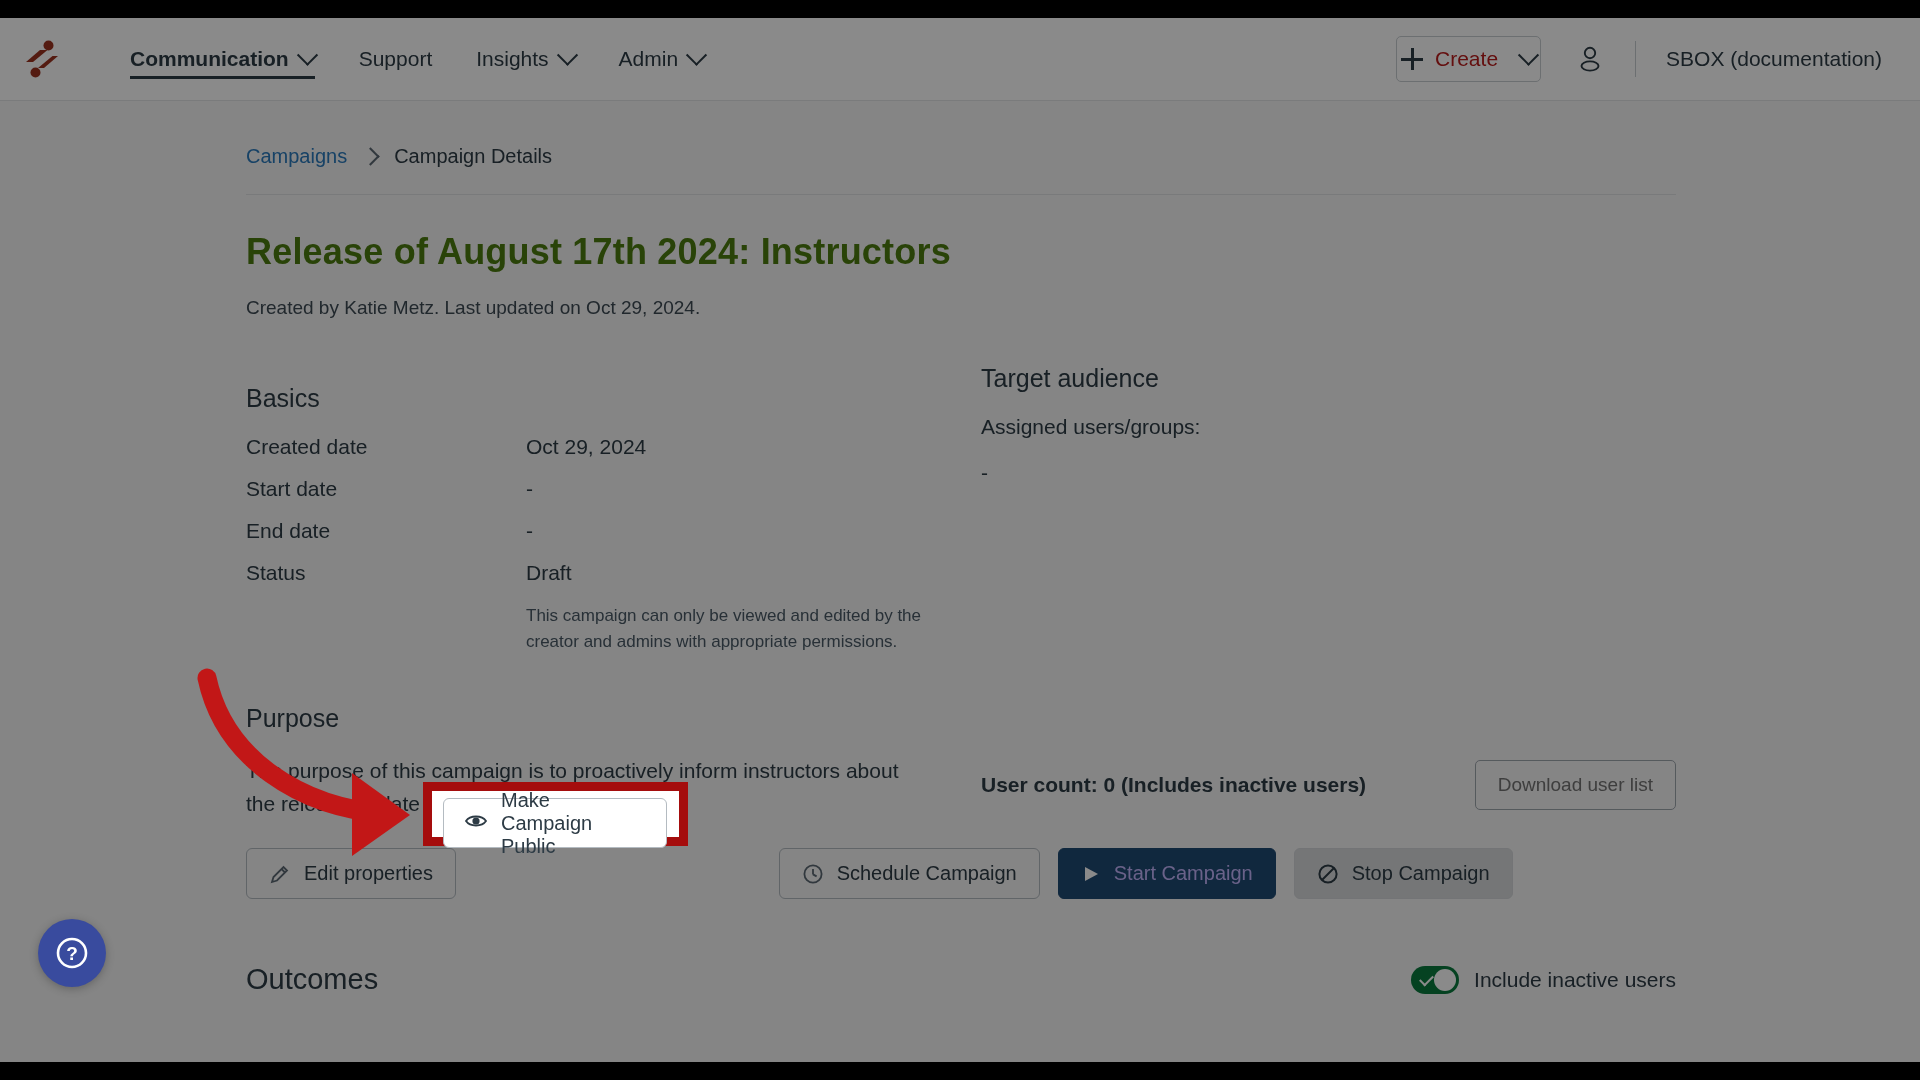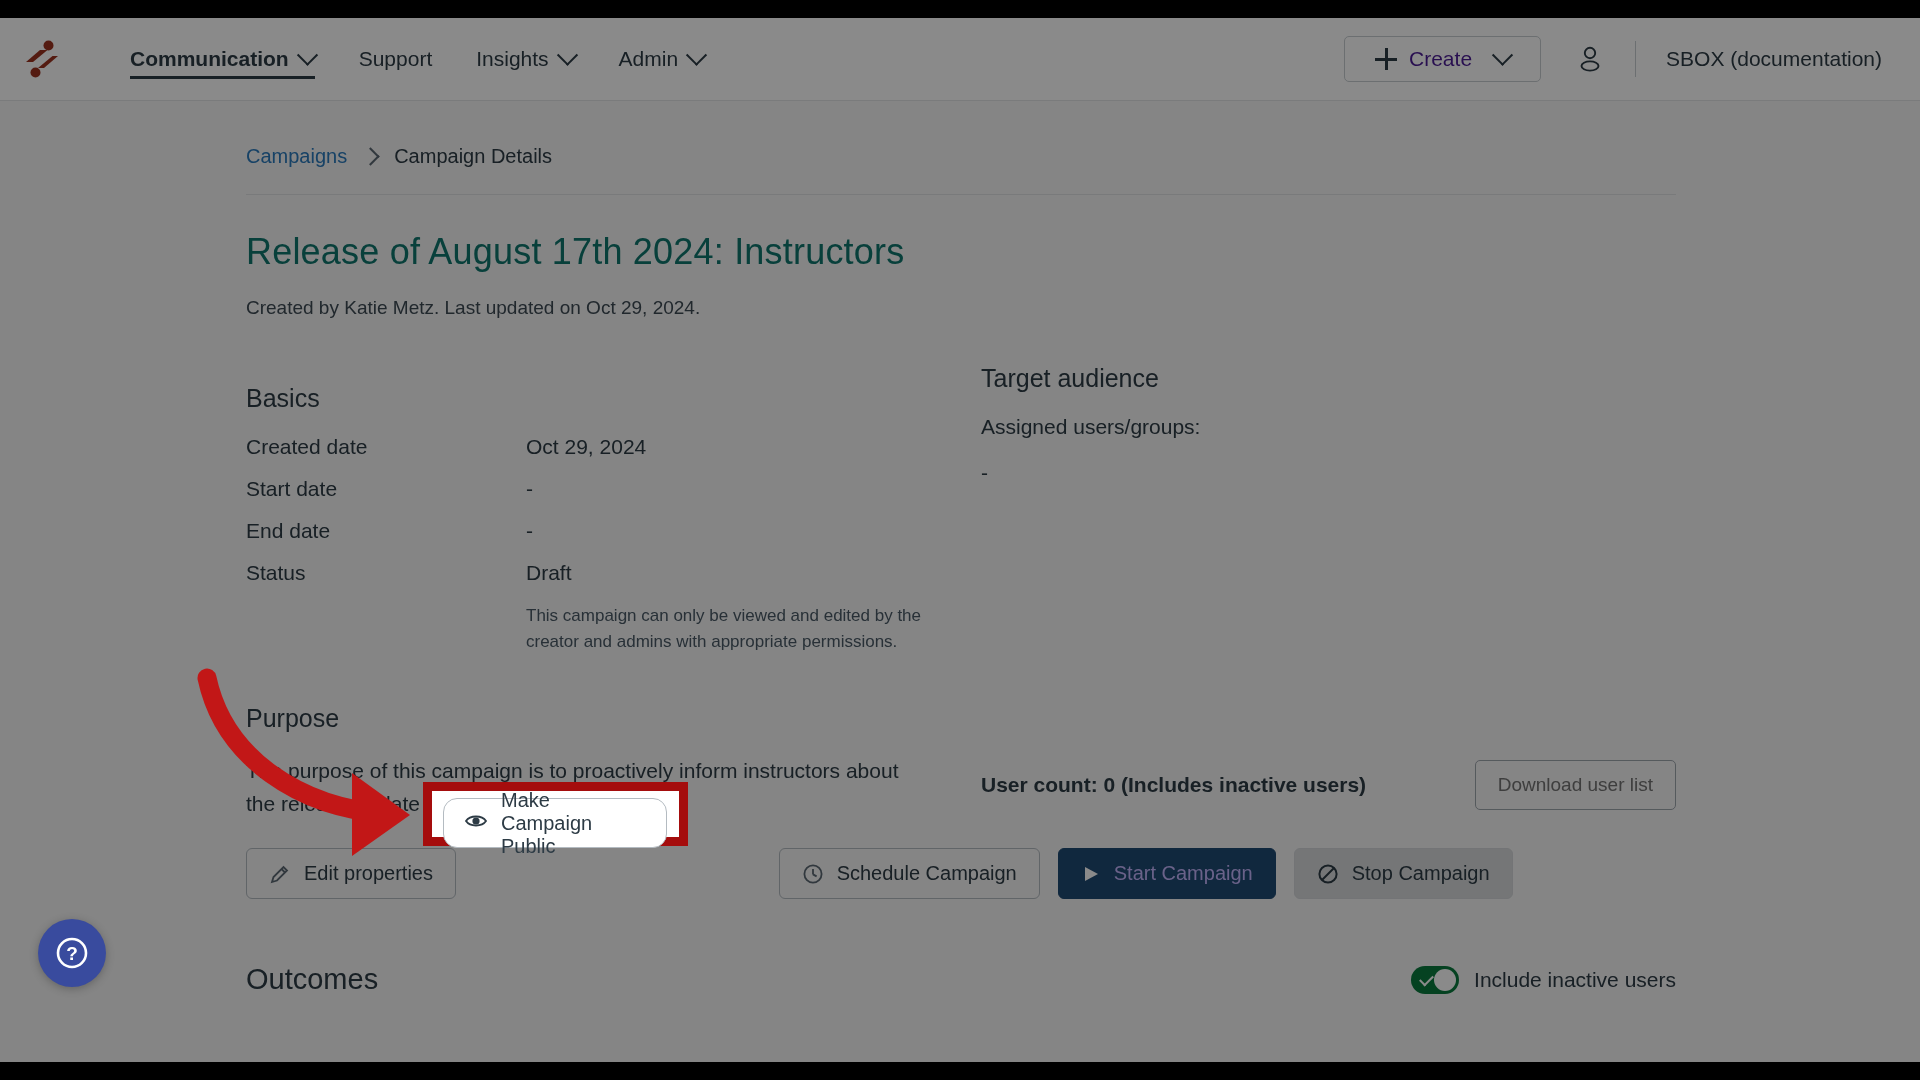--- a/index.html
+++ b/index.html
@@ -108,23 +108,23 @@
     align-items: center;
     padding-right: 38px;
     gap: 0;
   }
   #create-btn {
     display: flex;
     align-items: center;
     gap: 12px;
     border: 1px solid #c7cdd1;
     border-radius: 5px;
-    padding: 10px 30px;
+    padding: 10px 4px;
     font-size: 21px;
-    color: #4c1d95;
+    color: #b91c1c;
     background: transparent;
     cursor: pointer;
     white-space: nowrap;
   }
   .plus {
     position: relative;
     width: 22px; height: 22px;
     display: inline-block;
   }
   .plus::before, .plus::after {
@@ -190,22 +190,22 @@
   .hr {
     margin-top: 26px;
     height: 1px;
     background: #e0e2e4;
     width: 1430px;
   }
 
   #page-title {
     margin-top: 36px;
     font-size: 36px;
-    color: #0f766e;
-    font-weight: normal;
+    color: #4d7c0f;
+    font-weight: bold;
     letter-spacing: 0.2px;
   }
   #page-subtitle {
     margin-top: 16px;
     font-size: 19px;
     color: #3d4a54;
   }
 
   
   #info {
@@ -389,21 +389,21 @@
     box-sizing: border-box;
     z-index: 50;
   }
   #highlight-inner {
     position: absolute;
     left: 443px;
     top: 780px;
     width: 224px;
     height: 50px;
     border: 1px solid #b4bbc1;
-    border-radius: 14px;
+    border-radius: 6px;
     background: #ffffff;
     display: flex;
     align-items: center;
     gap: 13px;
     padding: 0 20px;
     box-sizing: border-box;
     font-size: 20px;
     color: #2d3b45;
     z-index: 51;
   }

